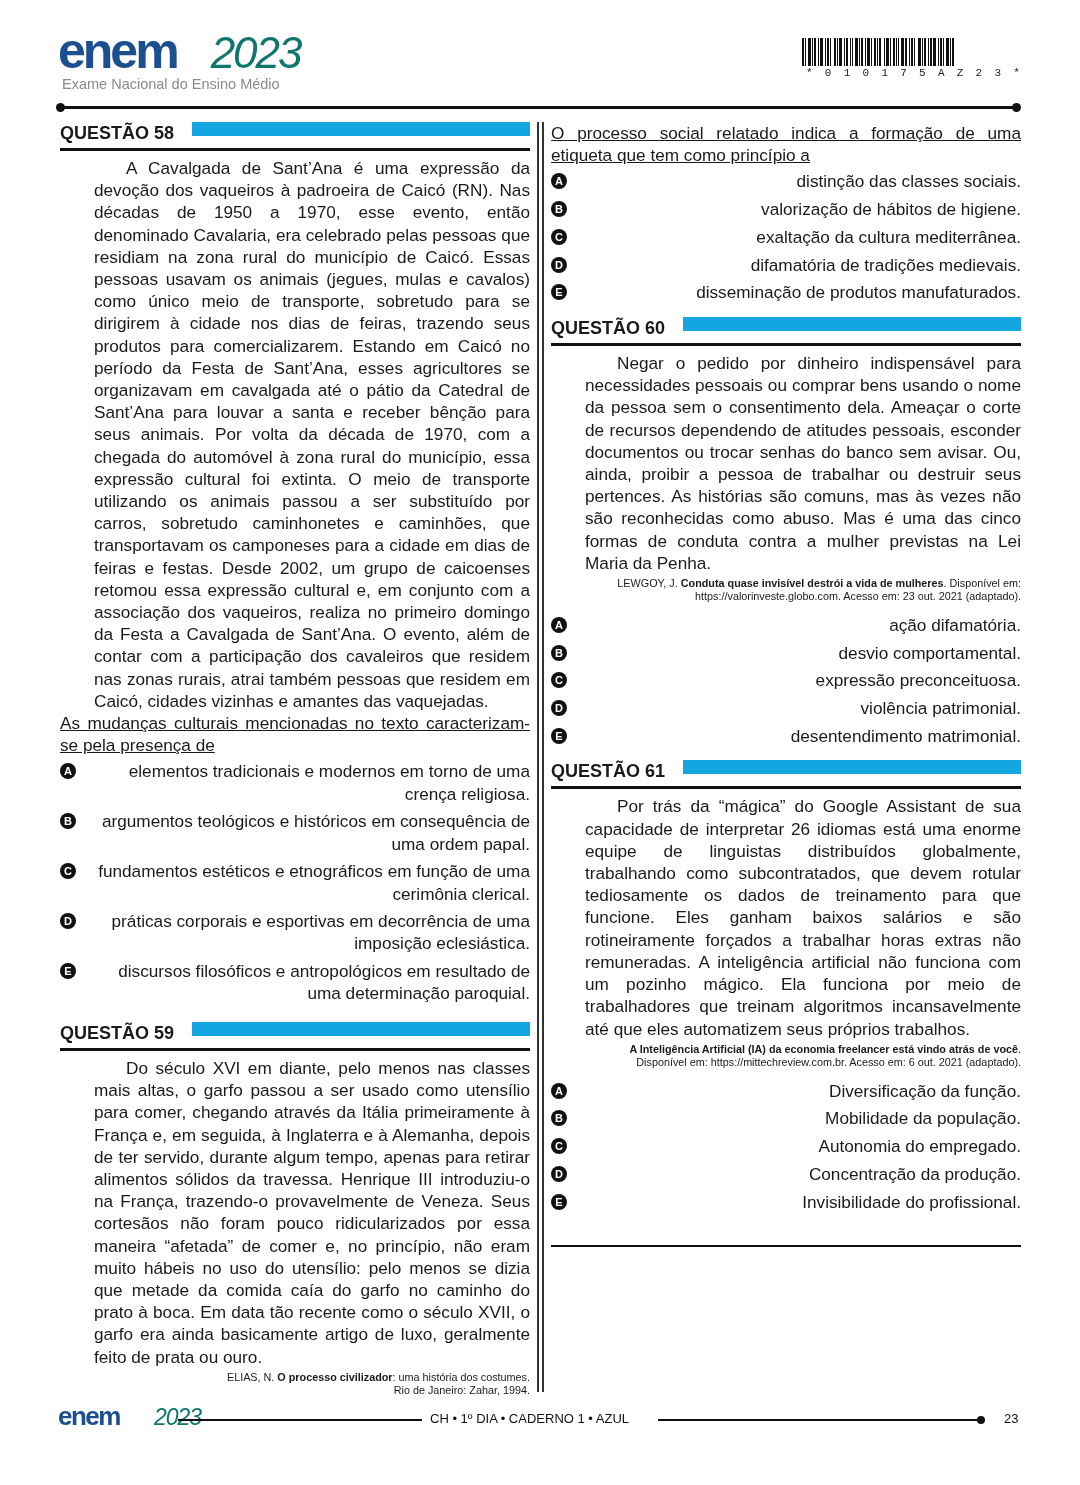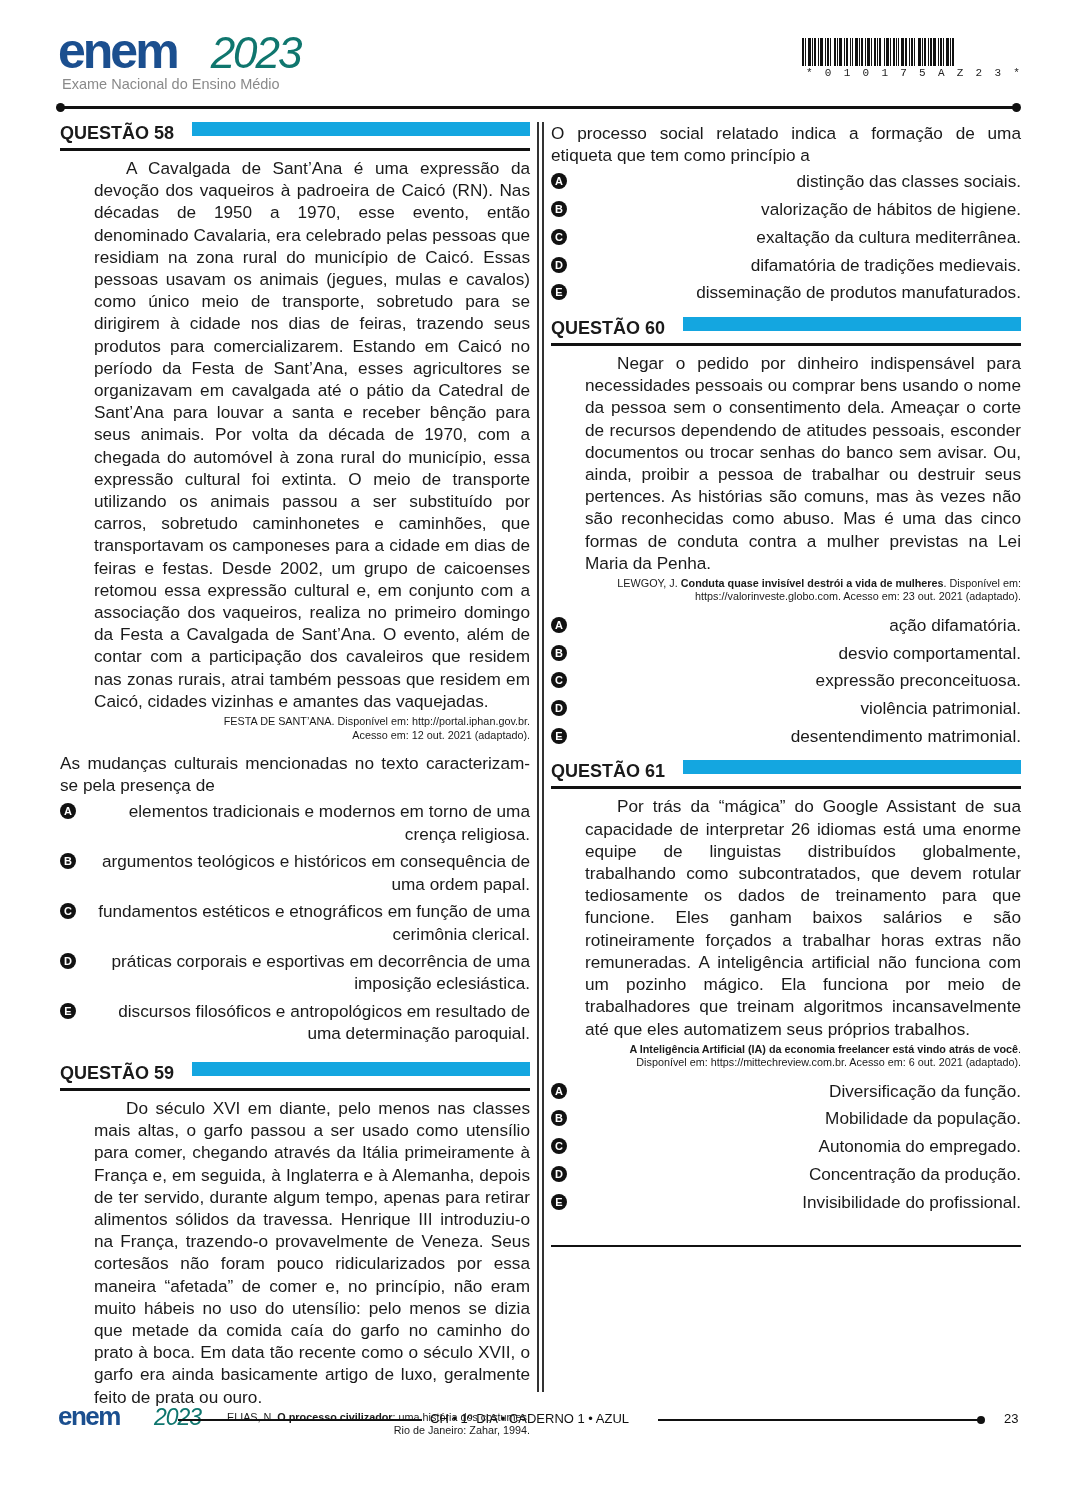--- a/index.html
+++ b/index.html
@@ -25,21 +25,21 @@
   .col-divider2 { position: absolute; left: 542px; top: 122px; width: 2px; height: 1270px; background: #333; }
 
   .q-head { display: flex; align-items: flex-start; border-bottom: 3px solid #111; height: 26px; margin-bottom: 6px; }
   .q-title { font-weight: 700; font-size: 18px; white-space: nowrap; margin-right: 18px; }
   .q-bar { flex: 1; height: 14px; background: #14a6e0; }
 
   p { margin: 0; text-align: justify; }
   .indent { text-indent: 32px; margin-left: 34px; }
   .source { font-size: 10.8px; line-height: 13.5px; text-align: right; margin-top: 3px; margin-bottom: 10px; }
   .source b { font-weight: 700; }
-  .stem { margin-bottom: 4px; }
+  .stem { margin-bottom: 4px; text-decoration: underline; }
 
   .opts { list-style: none; margin: 0; padding: 0; }
   .opt { display: flex; align-items: flex-start; margin-bottom: 5.5px; }
   .letter { flex: 0 0 auto; width: 16px; height: 16px; border-radius: 50%; background: #111; color: #fff;
             font-weight: 700; font-size: 11px; line-height: 16px; text-align: center; margin-top: 3px; margin-right: 16px; }
   .opt-text { flex: 1; text-align: right; }
 
   .q-gap { height: 12px; }
   .end-rule { height: 2px; background: #111; margin-top: 32px; }
 
@@ -134,24 +134,20 @@
 <div class="col-divider2"></div>
 
 <div class="col col-left">
 
   <section>
     <div class="q-head">
       <span class="q-title">QUESTÃO 58</span>
       <span class="q-bar"></span>
     </div>
     <p class="indent">A Cavalgada de Sant’Ana é uma expressão da devoção dos vaqueiros à padroeira de Caicó (RN). Nas décadas de 1950 a 1970, esse evento, então denominado Cavalaria, era celebrado pelas pessoas que residiam na zona rural do município de Caicó. Essas pessoas usavam os animais (jegues, mulas e cavalos) como único meio de transporte, sobretudo para se dirigirem à cidade nos dias de feiras, trazendo seus produtos para comercializarem. Estando em Caicó no período da Festa de Sant’Ana, esses agricultores se organizavam em cavalgada até o pátio da Catedral de Sant’Ana para louvar a santa e receber bênção para seus animais. Por volta da década de 1970, com a chegada do automóvel à zona rural do município, essa expressão cultural foi extinta. O meio de transporte utilizando os animais passou a ser substituído por carros, sobretudo caminhonetes e caminhões, que transportavam os camponeses para a cidade em dias de feiras e festas. Desde 2002, um grupo de caicoenses retomou essa expressão cultural e, em conjunto com a associação dos vaqueiros, realiza no primeiro domingo da Festa a Cavalgada de Sant’Ana. O evento, além de contar com a participação dos cavaleiros que residem nas zonas rurais, atrai também pessoas que residem em Caicó, cidades vizinhas e amantes das vaquejadas.</p>
-    <div class="source">
-      <div>FESTA DE SANT’ANA. Disponível em: http://portal.iphan.gov.br.</div>
-      <div>Acesso em: 12 out. 2021 (adaptado).</div>
-    </div>
     <p class="stem">As mudanças culturais mencionadas no texto caracterizam-se pela presença de</p>
     <ul class="opts">
       <li class="opt">
           <span class="letter">A</span>
           <span class="opt-text">elementos tradicionais e modernos em torno de uma crença religiosa.</span>
         </li>
       <li class="opt">
           <span class="letter">B</span>
           <span class="opt-text">argumentos teológicos e históricos em consequência de uma ordem papal.</span>
         </li>

